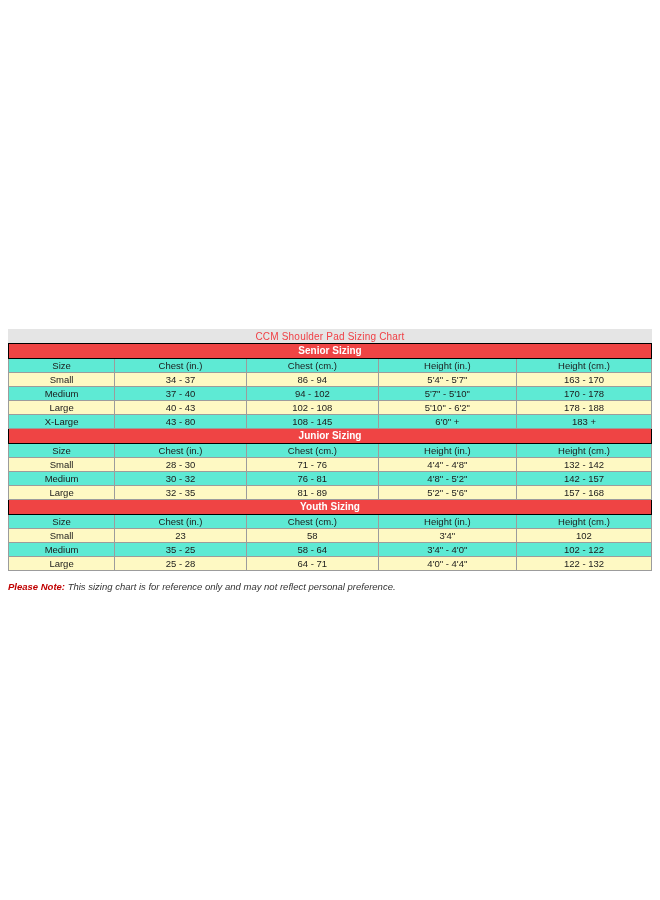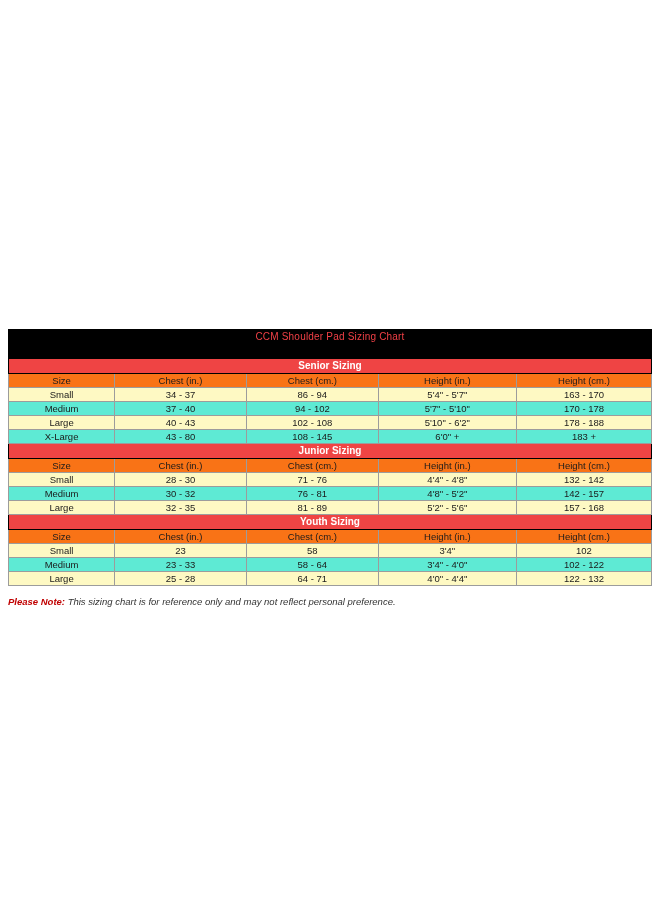--- a/index.html
+++ b/index.html
@@ -16,26 +16,26 @@
   }
 
   .chart-wrap {
     position: absolute;
     left: 8px;
     top: 329px;
     width: 644px;
   }
 
   .chart-title {
-    background: #000000;
+    background: #e5e5e5;
     color: #f04046;
     font-size: 10px;
     text-align: center;
     line-height: 15px;
-    height: 29px;
+    height: 14px;
     letter-spacing: 0.2px;
   }
 
   table.size-table {
     width: 100%;
     border-collapse: collapse;
     table-layout: fixed;
     font-size: 9.5px;
     color: #1b1b1b;
   }
@@ -54,21 +54,21 @@
     background: #ef4444;
     color: #ffffff;
     font-weight: bold;
     border: 1px solid #000000;
     height: 14px;
     line-height: 14px;
     font-size: 10px;
   }
 
   tr.header-row td {
-    background: #f97316;
+    background: #5eead4;
     color: #1b1b1b;
   }
 
   tr.odd-row td {
     background: #fef9c3;
   }
 
   tr.even-row td {
     background: #5eead4;
   }
@@ -186,21 +186,21 @@
       </tr>
       <tr class="odd-row">
         <td>Small</td>
         <td>23</td>
         <td>58</td>
         <td>3'4"</td>
         <td>102</td>
       </tr>
       <tr class="even-row">
         <td>Medium</td>
-        <td>23 - 33</td>
+        <td>35 - 25</td>
         <td>58 - 64</td>
         <td>3'4" - 4'0"</td>
         <td>102 - 122</td>
       </tr>
       <tr class="odd-row">
         <td>Large</td>
         <td>25 - 28</td>
         <td>64 - 71</td>
         <td>4'0" - 4'4"</td>
         <td>122 - 132</td>

